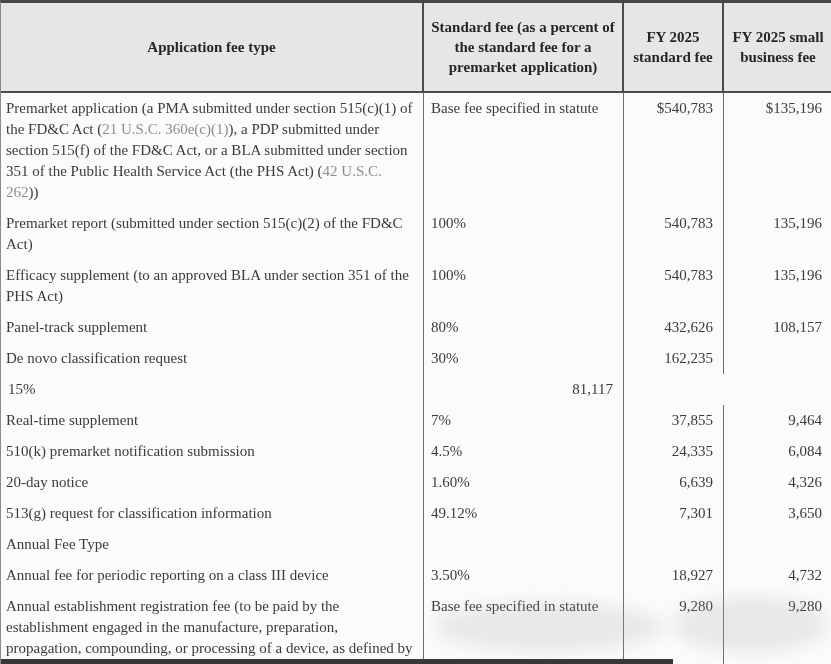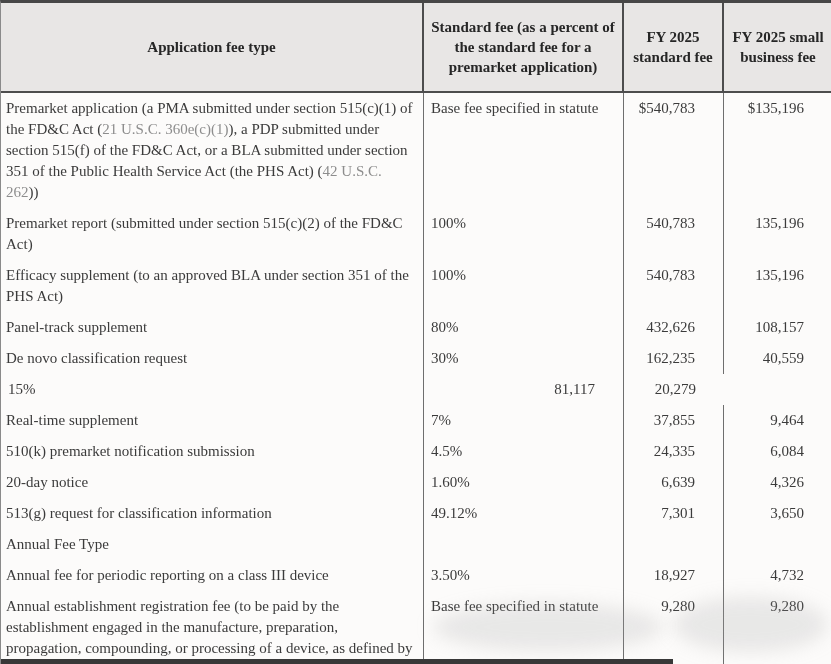--- a/index.html
+++ b/index.html
@@ -42,21 +42,21 @@
     display:grid;
     grid-template-columns:423px 200px 100px 108px;
   }
   .td{
     font-size:15px;line-height:21px;
     color:var(--text);
     padding:5px 8px 5px 5px;
     border-right:1.5px solid #6e6e6e;
   }
   .td.c2{padding-left:7px;}
-  .td.num{text-align:right;padding-right:28px;}
+  .td.num{text-align:right;padding-right:10px;}
   .td.c4{border-right:none;}
   .link{color:var(--link);cursor:pointer;}
   .bottom-bar{
     position:absolute;left:0;bottom:0;
     width:672px;height:5px;
     background:#383838;
   }
   .smudge{
     position:absolute;
     background:rgba(165,165,165,0.22);
@@ -102,27 +102,25 @@
     <div class="td c1"><span>Panel-track supplement</span></div>
     <div class="td c2">80%</div>
     <div class="td c3 num">432,626</div>
     <div class="td c4 num">108,157</div>
   </div>
 
   <div class="tr">
     <div class="td c1"><span>De novo classification request</span></div>
     <div class="td c2">30%</div>
     <div class="td c3 num">162,235</div>
-    <div class="td c4 num">40,559</div>
   </div>
 
   <div class="tr">
     <div class="td c2">15%</div>
     <div class="td c3 num">81,117</div>
-    <div class="td c4 num">20,279</div>
   </div>
 
   <div class="tr">
     <div class="td c1"><span>Real-time supplement</span></div>
     <div class="td c2">7%</div>
     <div class="td c3 num">37,855</div>
     <div class="td c4 num">9,464</div>
   </div>
 
   <div class="tr">

